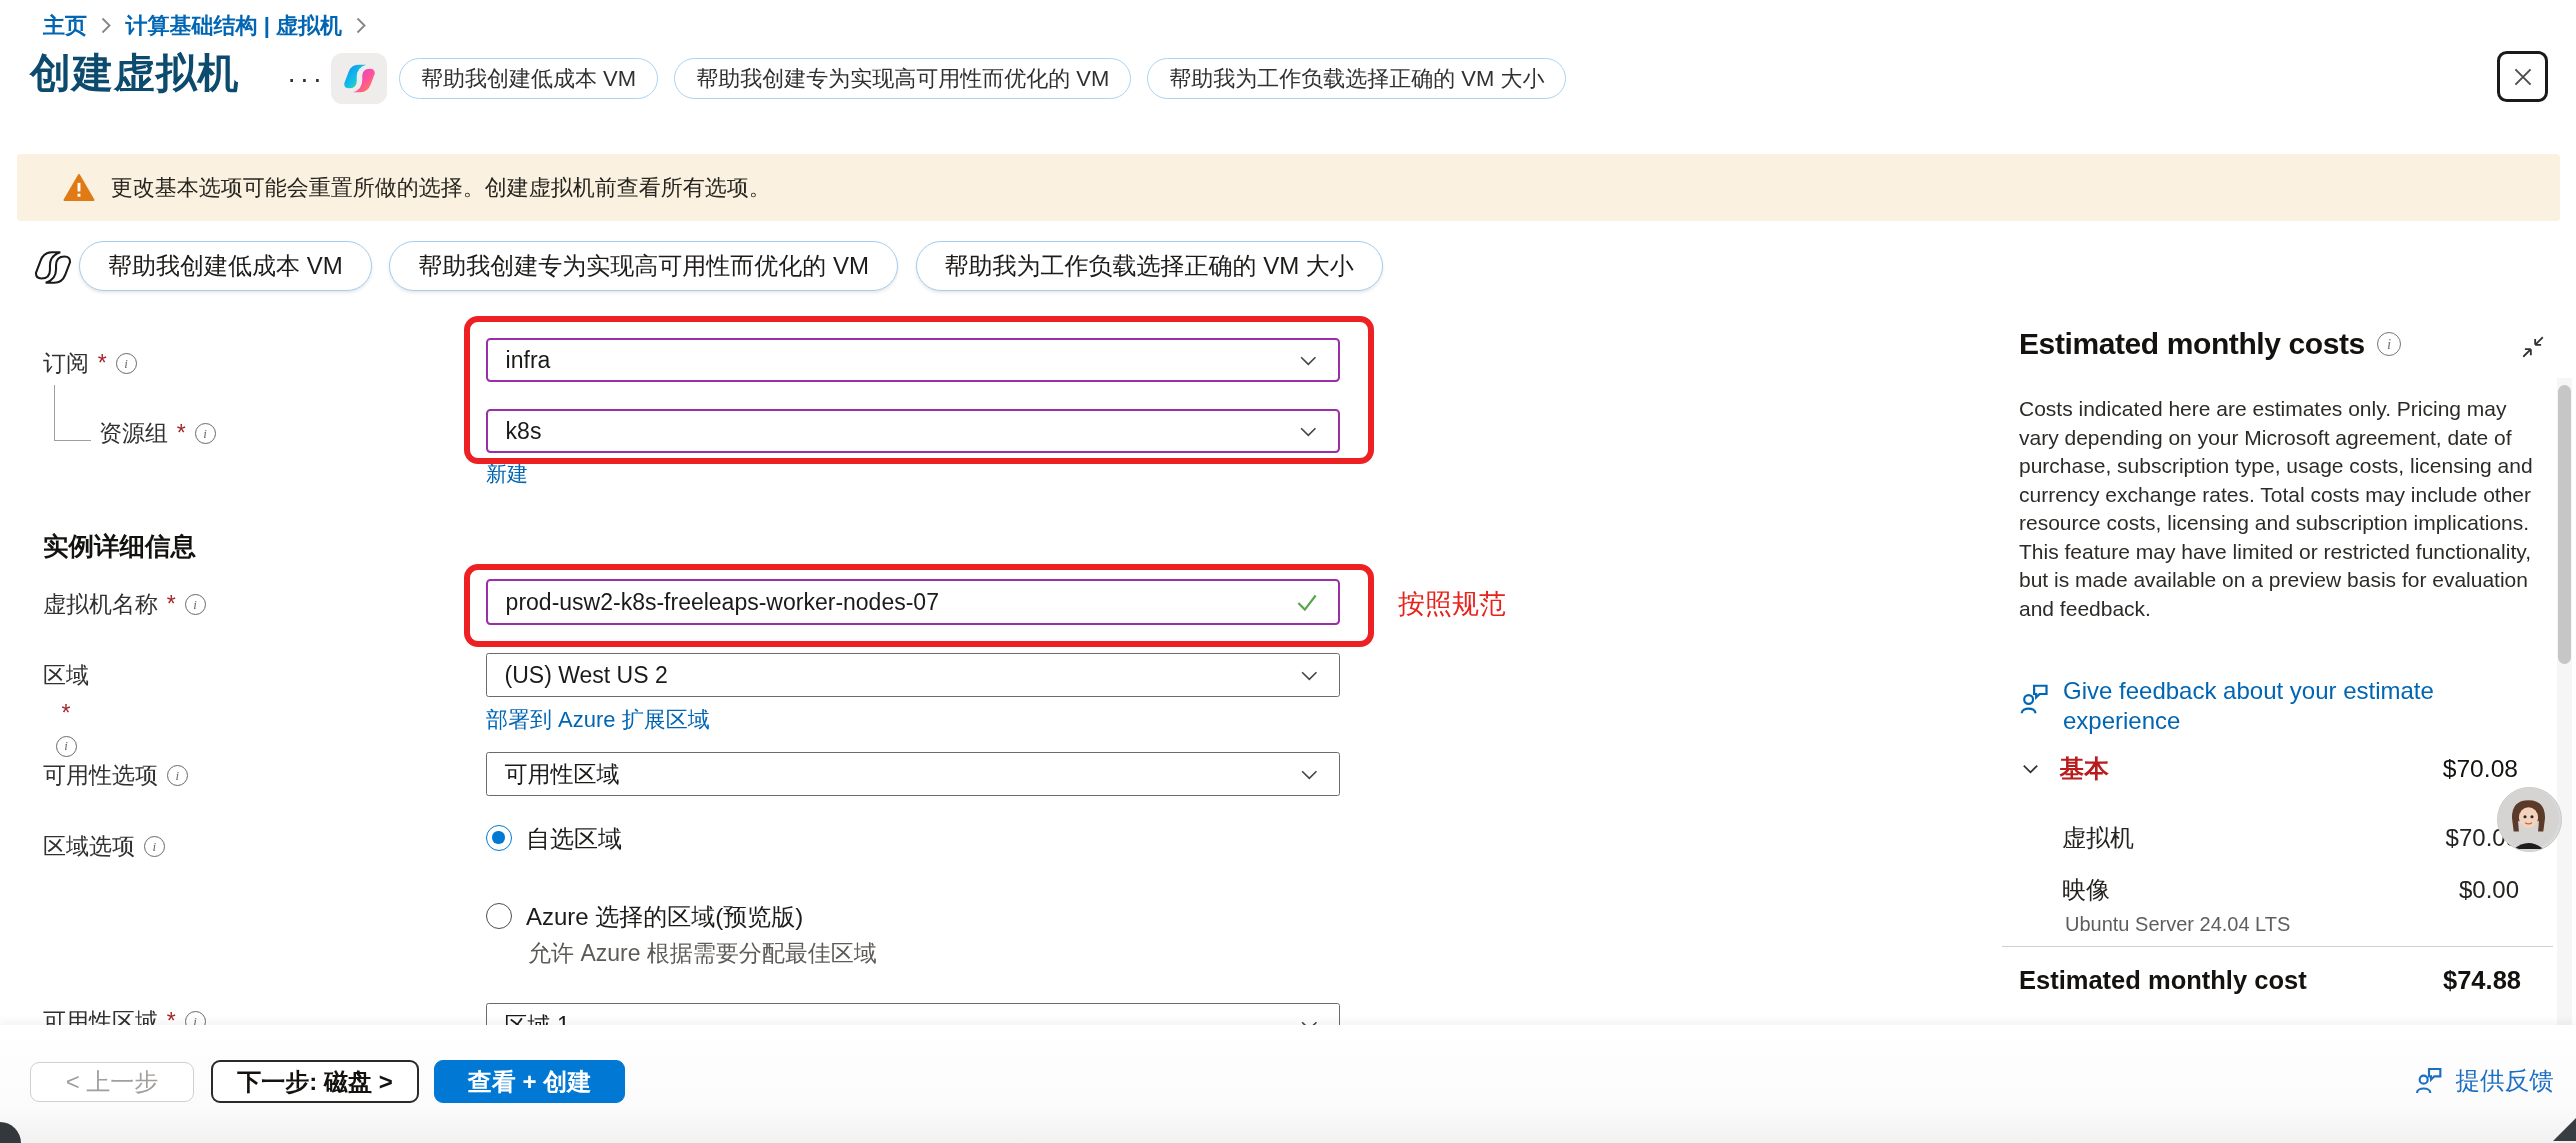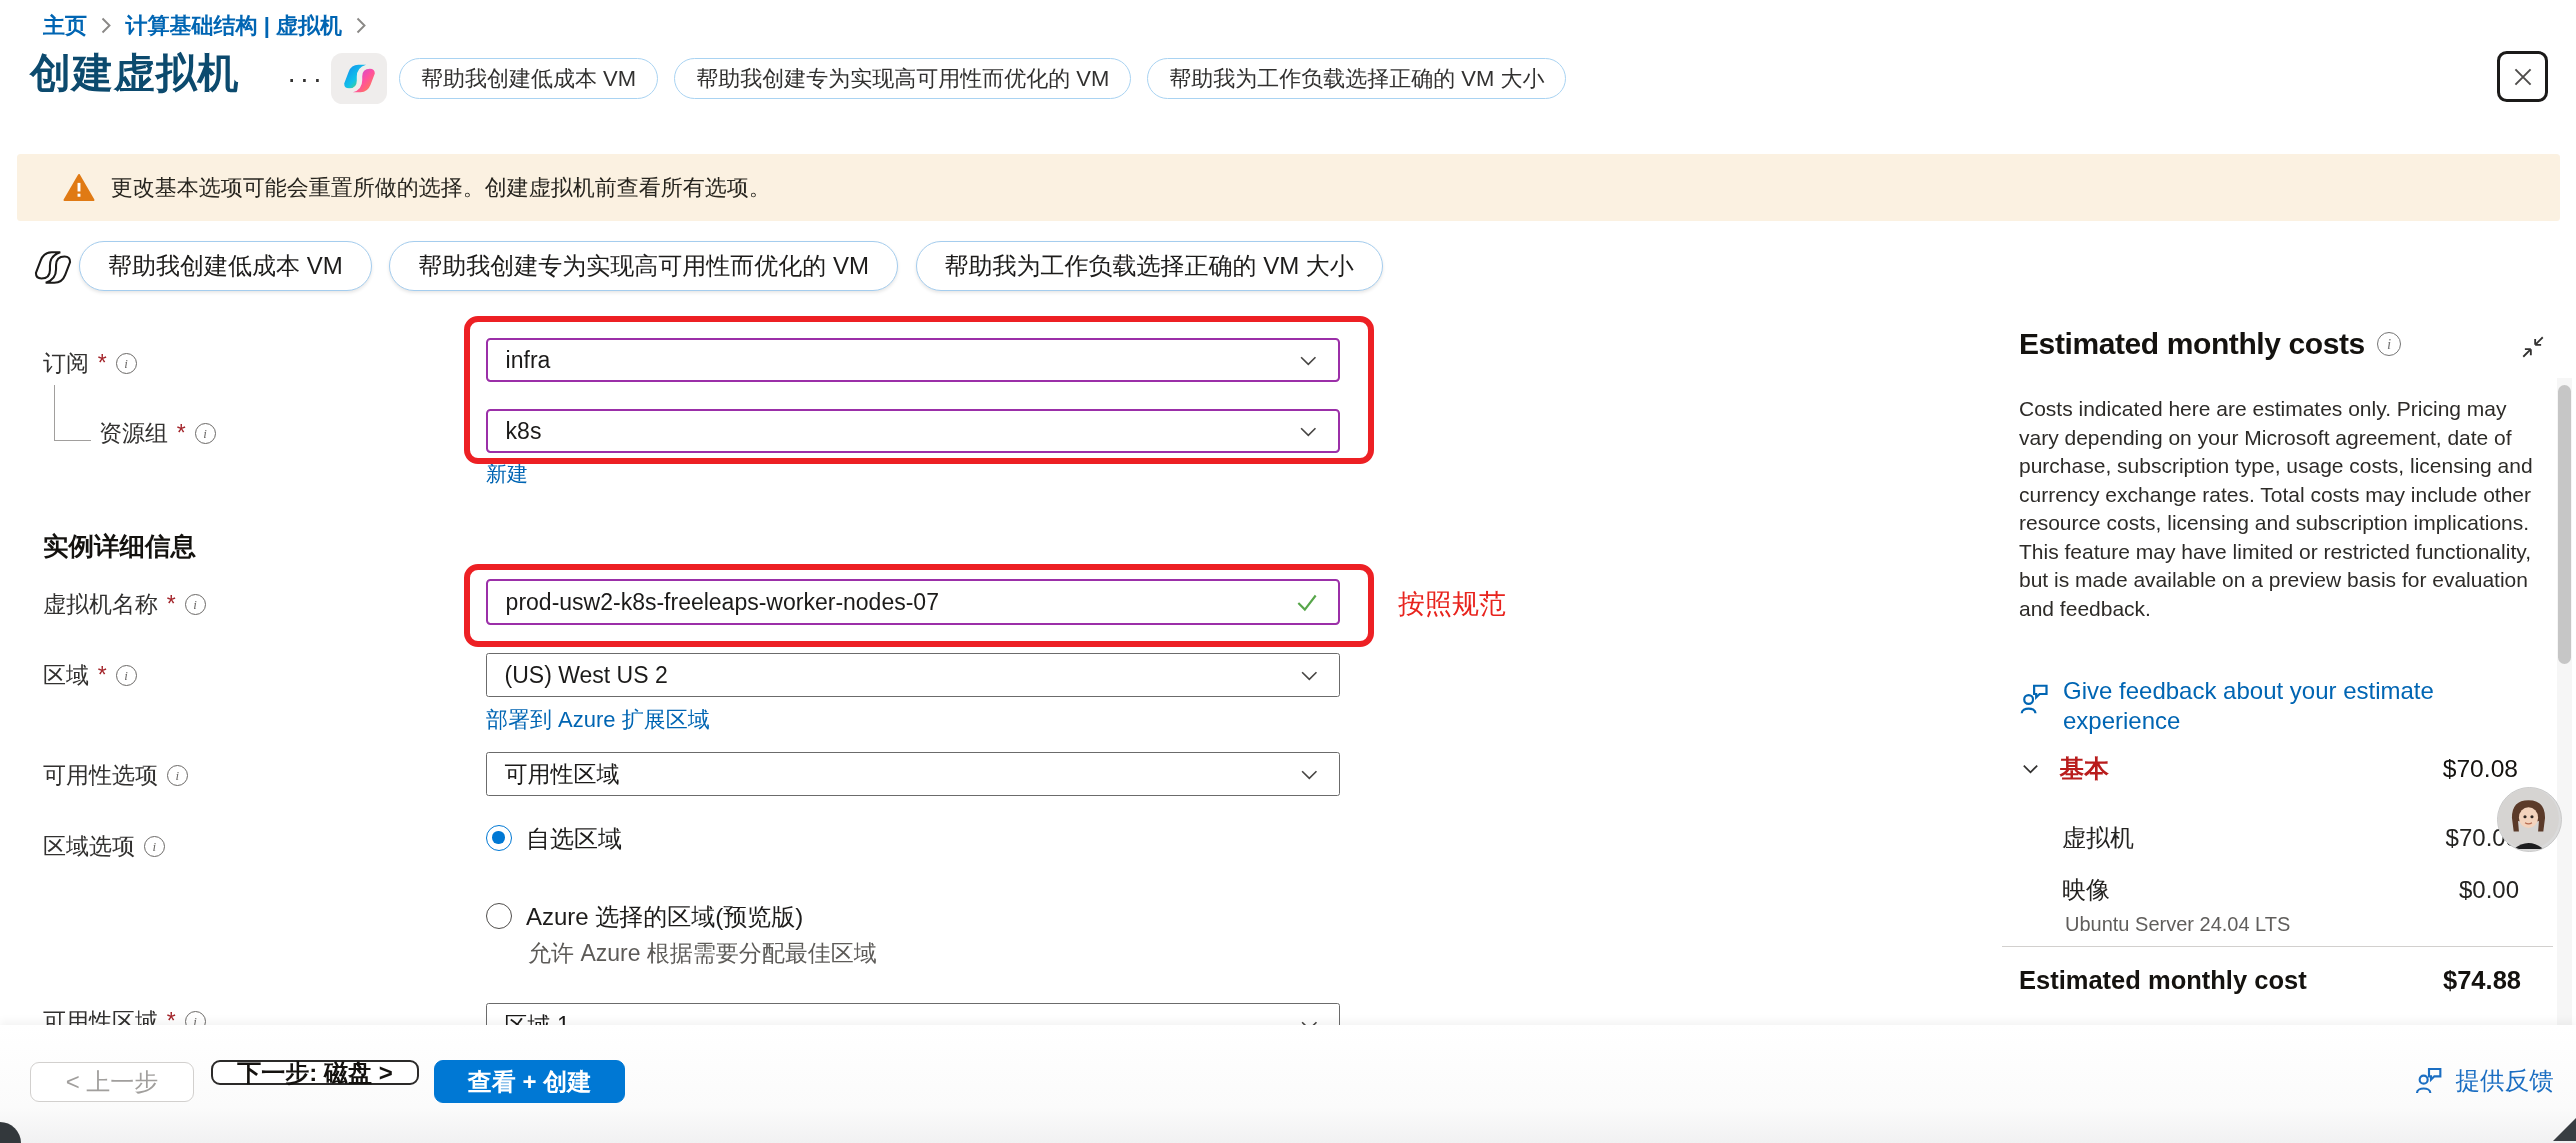--- a/index.html
+++ b/index.html
@@ -99,21 +99,21 @@
 
   
   .scroll-track { left:2557px; top:378px; width:15px; height:648px; background:#f6f6f6; }
   .scroll-thumb { left:2558px; top:385px; width:13px; height:279px; background:#c6c6c6; border-radius:7px; cursor:pointer; }
   .avatar { left:2497px; top:787px; width:65px; height:65px; border-radius:50%; background:#dadada; border:1.8px solid #c9c9c9; overflow:hidden; z-index:40; cursor:pointer; }
 
   
   .footer { left:0; top:1025px; width:2576px; height:118px; background:linear-gradient(180deg,#ffffff 0%,#fbfbfb 70%,#f1f1f2 100%); box-shadow:0 -4.4px 8.8px rgba(0,0,0,.05); z-index:20; }
   .btn { position:absolute; display:flex; align-items:center; justify-content:center; border-radius:9px; font-size:24px; cursor:pointer; }
   .btn-prev { left:30px; top:37px; width:164px; height:40px; background:#fff; border:1.8px solid #d2d0ce; color:#a19f9d; }
-  .btn-next { left:211px; top:35px; width:208px; height:25px; background:#fff; border:2.6px solid #2b2a29; color:#14120f; font-weight:700; }
+  .btn-next { left:211px; top:35px; width:208px; height:43px; background:#fff; border:2.6px solid #2b2a29; color:#14120f; font-weight:700; }
   .btn-create { left:434px; top:35px; width:191px; height:43px; background:#0078d4; border:0.9px solid #0078d4; color:#fff; font-weight:700; }
   .footer-feedback { position:absolute; left:2413px; top:39px; display:flex; align-items:center; gap:10.5px; color:#1b6ec2; font-size:24.6px; cursor:pointer; }
 
   .corner-bl { left:-21px; top:1122px; width:42px; height:42px; border-radius:50%; background:#33383c; z-index:50; }
   .corner-br { right:0; bottom:1.8px; width:0; height:0; border-bottom:23px solid #383d42; border-left:23px solid transparent; position:absolute; z-index:50; }
 </style>
 </head>
 <body>
 
 <div class="abs main">
@@ -207,21 +207,21 @@
   </div>
 
   <h3 class="abs sec-header" style="left:43px; top:529px;">实例详细信息</h3>
 
   <div class="abs frow-label" style="left:43px; top:589px;">
     <span>虚拟机名称</span>
     <span class="req">*</span>
     <span class="info-i">i</span>
   </div>
 
-  <div class="abs frow-label" style="left:43px; top:660px;">
+  <div class="abs frow-label" style="left:43px; top:660px;flex-direction:column;">
     <span>区域</span>
     <span class="req">*</span>
     <span class="info-i">i</span>
   </div>
 
   <div class="abs frow-label" style="left:43px; top:760px;">
     <span>可用性选项</span>
     <span class="info-i">i</span>
   </div>
 

